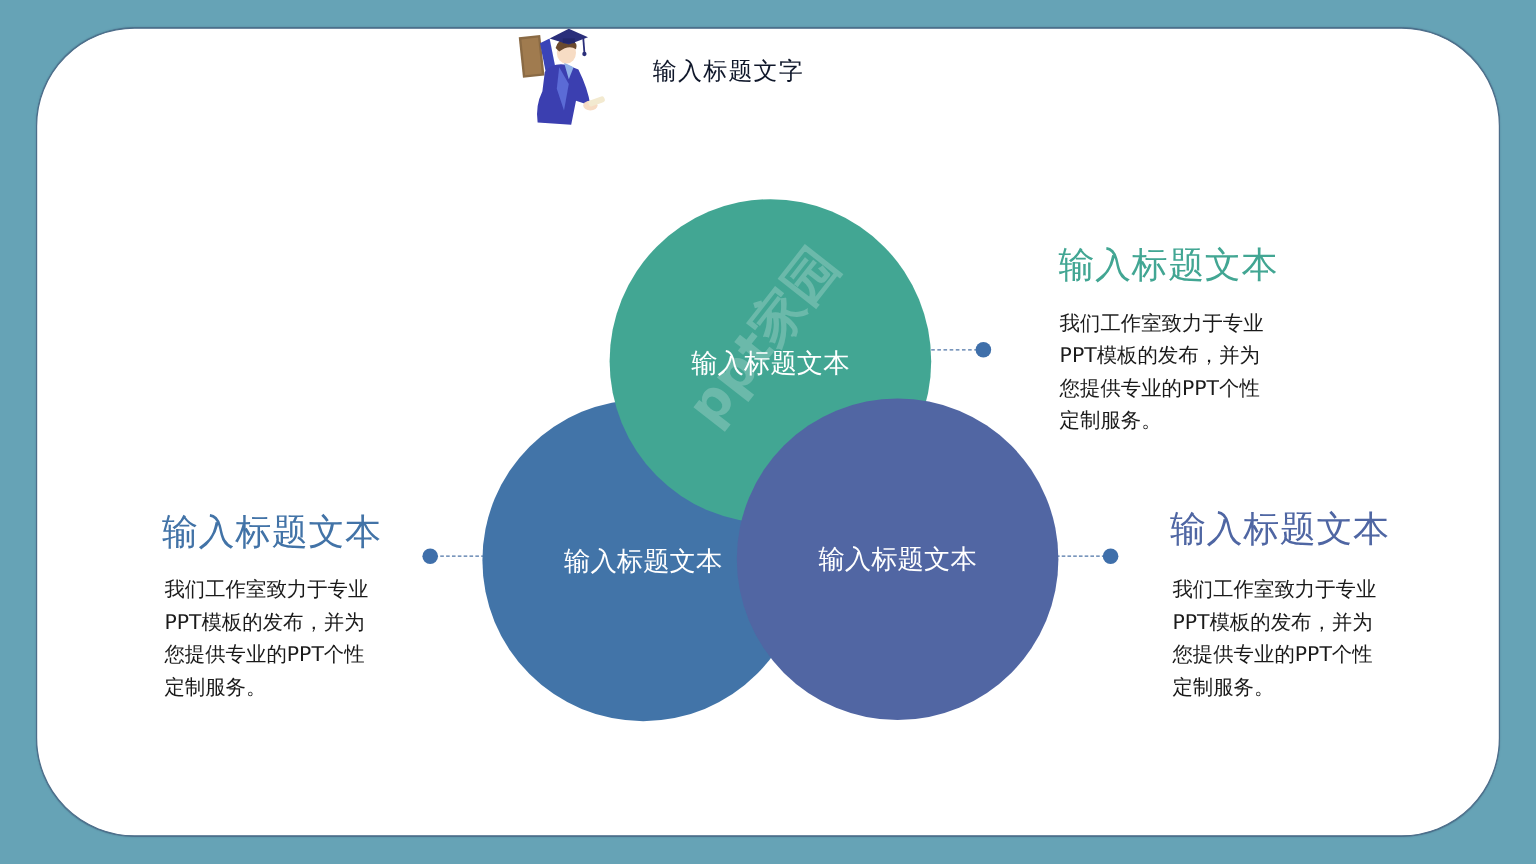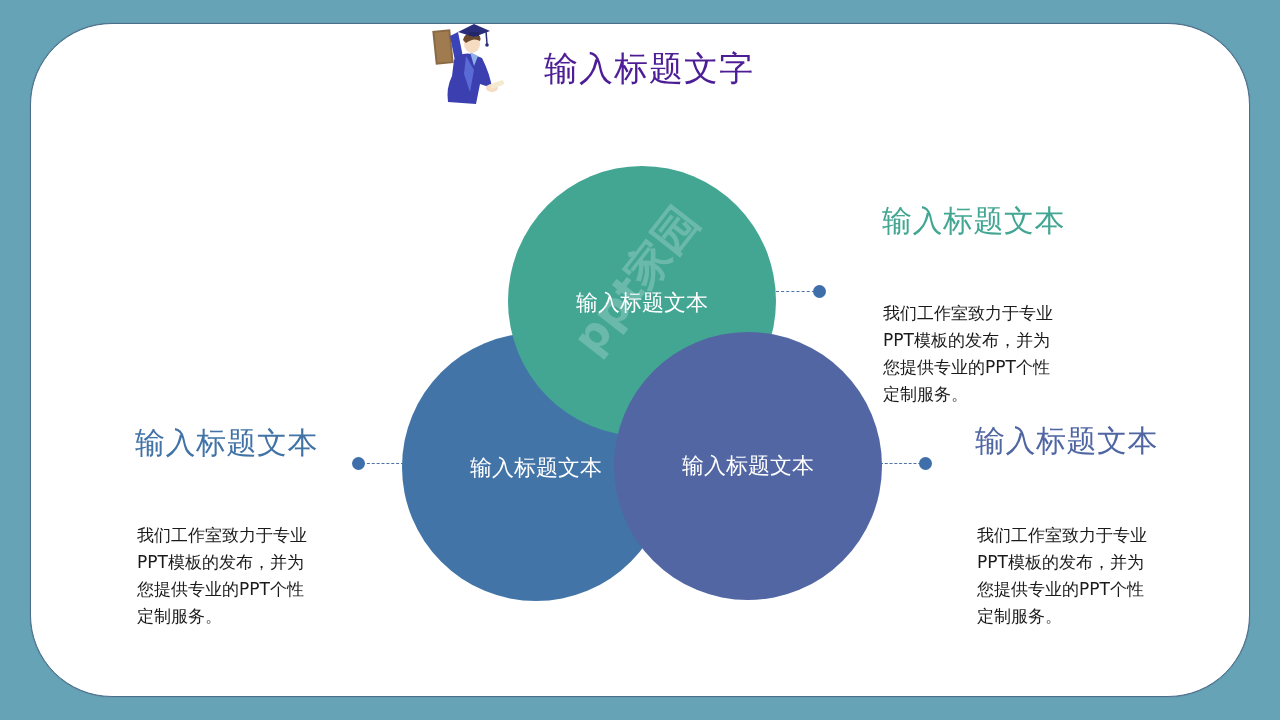--- a/index.html
+++ b/index.html
@@ -14,22 +14,22 @@
       left: 30px; top: 23px;
       width: 1220px; height: 674px;
       background: #ffffff;
       border-radius: 82px;
       border: 1px solid #4d6d8a;
       box-shadow: 0 0 1px rgba(40,60,90,0.5);
     }
     .page-title {
       position: absolute;
       left: 544px; top: 46px;
-      font-size: 34px;
-      color: #4c1d95;
+      font-size: 20px;
+      color: #0f172a;
       letter-spacing: 1px;
       white-space: nowrap;
     }
     .mascot {
       position: absolute;
       left: 430px; top: 22px;
       width: 80px; height: 84px;
     }
     .circle {
       position: absolute;
@@ -68,21 +68,20 @@
       font-size: 30px;
       white-space: nowrap;
       letter-spacing: 0.5px;
     }
     .block-desc {
       position: absolute;
       font-size: 17px;
       line-height: 27px;
       color: #1a1a1a;
       width: 200px;
-      margin-top: 43px;
     }
     .block-desc span { display: block; white-space: nowrap; }
 
     .watermark {
       position: absolute;
       left: 560px; top: 330px;
       z-index: 6;
       transform: rotate(-52deg);
       transform-origin: left top;
       font-size: 44px;

